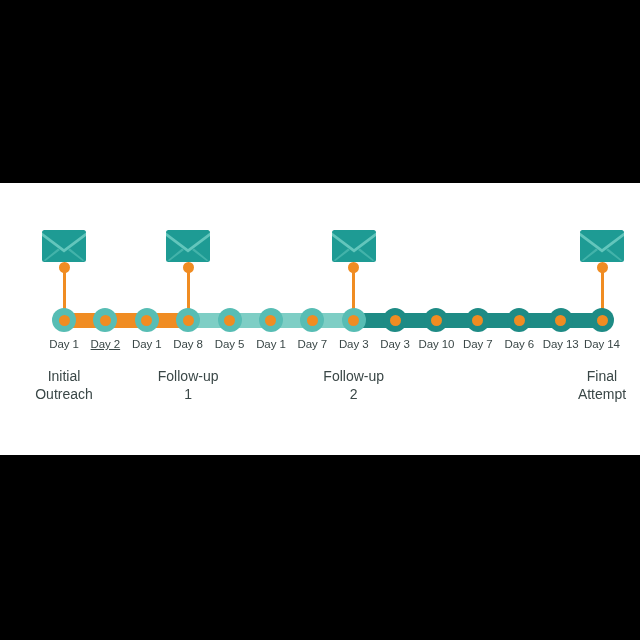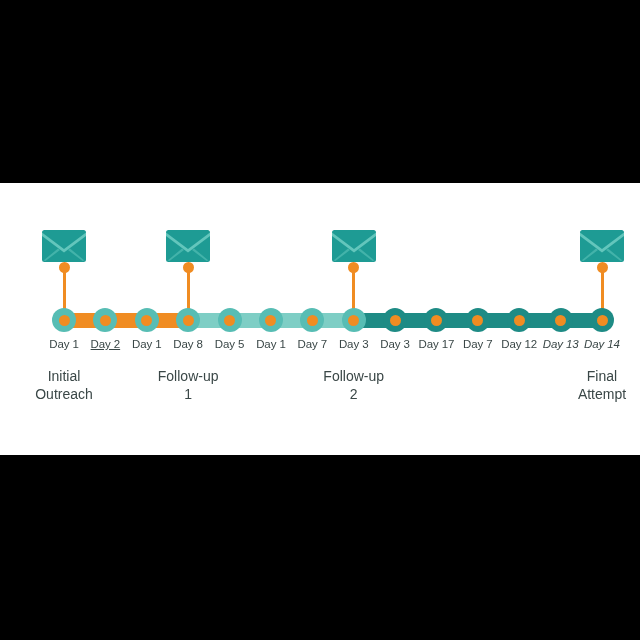--- a/index.html
+++ b/index.html
@@ -222,25 +222,25 @@
         </div>
         <div class="day-label" style="left: 19px; top: 155px; color: rgb(58, 71, 71);">Day 1</div>
         <div class="day-label" style="left: 60.3846px; top: 155px; color: rgb(58, 71, 71); text-decoration: underline;">Day 2</div>
         <div class="day-label" style="left: 101.769px; top: 155px; color: rgb(58, 71, 71);">Day 1</div>
         <div class="day-label" style="left: 143.154px; top: 155px; color: rgb(58, 71, 71);">Day 8</div>
         <div class="day-label" style="left: 184.538px; top: 155px; color: rgb(58, 71, 71);">Day 5</div>
         <div class="day-label" style="left: 225.923px; top: 155px; color: rgb(58, 71, 71);">Day 1</div>
         <div class="day-label" style="left: 267.308px; top: 155px; color: rgb(58, 71, 71);">Day 7</div>
         <div class="day-label" style="left: 308.692px; top: 155px; color: rgb(58, 71, 71);">Day 3</div>
         <div class="day-label" style="left: 350.077px; top: 155px; color: rgb(58, 71, 71);">Day 3</div>
-        <div class="day-label" style="left: 391.462px; top: 155px; color: rgb(58, 71, 71);">Day 17</div>
+        <div class="day-label" style="left: 391.462px; top: 155px; color: rgb(58, 71, 71);">Day 10</div>
         <div class="day-label" style="left: 432.846px; top: 155px; color: rgb(58, 71, 71);">Day 7</div>
-        <div class="day-label" style="left: 474.231px; top: 155px; color: rgb(58, 71, 71);">Day 12</div>
-        <div class="day-label" style="left: 515.615px; top: 155px; color: rgb(58, 71, 71); font-style: italic;">Day 13</div>
-        <div class="day-label" style="left: 557px; top: 155px; color: rgb(58, 71, 71); font-style: italic;">Day 14</div>
+        <div class="day-label" style="left: 474.231px; top: 155px; color: rgb(58, 71, 71);">Day 6</div>
+        <div class="day-label" style="left: 515.615px; top: 155px; color: rgb(58, 71, 71);">Day 13</div>
+        <div class="day-label" style="left: 557px; top: 155px; color: rgb(58, 71, 71);">Day 14</div>
         <div class="milestone-label" style="left: -14px; top: 184px; color: rgb(58, 71, 71);">
           <span class="ml-line">Initial</span>
           <span class="ml-line">Outreach</span>
         </div>
         <div class="milestone-label" style="left: 110.154px; top: 184px; color: rgb(58, 71, 71);">
           <span class="ml-line">Follow-up</span>
           <span class="ml-line">1</span>
         </div>
         <div class="milestone-label" style="left: 275.692px; top: 184px; color: rgb(58, 71, 71);">
           <span class="ml-line">Follow-up</span>

